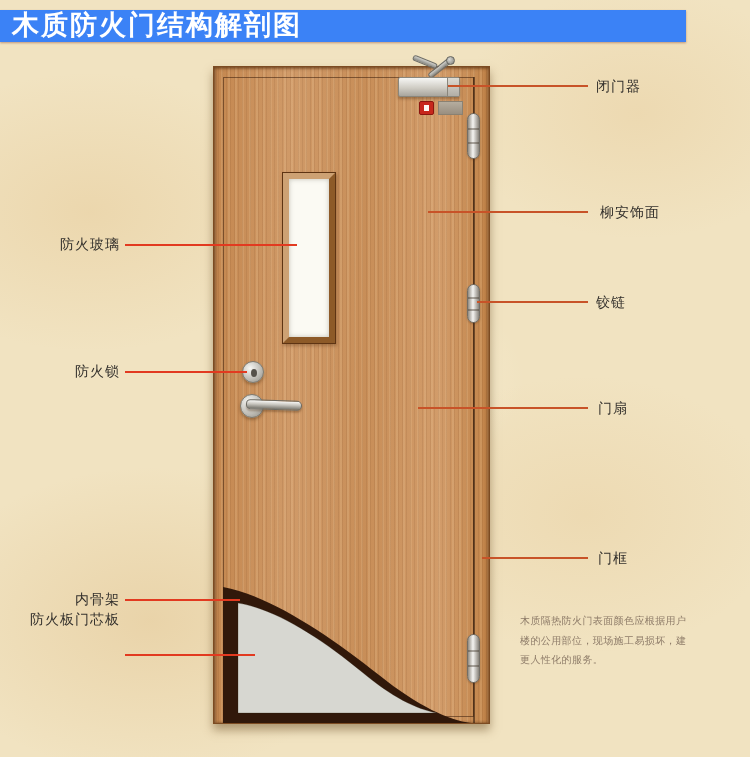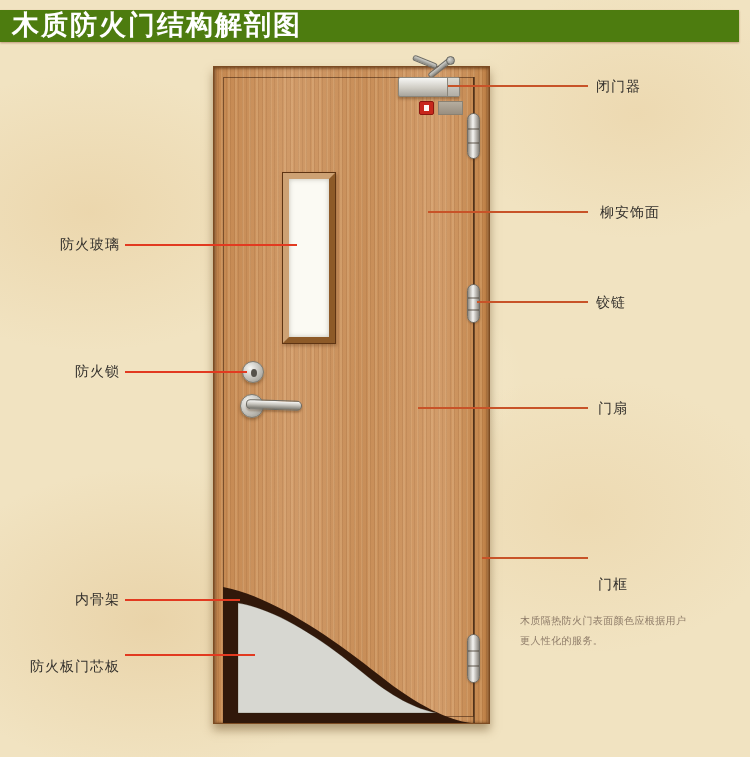--- a/index.html
+++ b/index.html
@@ -8,22 +8,22 @@
     font-family:"Liberation Sans","DejaVu Sans",sans-serif;
     background:
       radial-gradient(ellipse 300px 200px at 12% 28%, rgba(214,166,94,0.20), transparent 70%),
       radial-gradient(ellipse 260px 180px at 85% 15%, rgba(214,166,94,0.16), transparent 70%),
       radial-gradient(ellipse 320px 220px at 20% 82%, rgba(206,156,84,0.22), transparent 70%),
       radial-gradient(ellipse 280px 200px at 78% 68%, rgba(214,166,94,0.15), transparent 70%),
       radial-gradient(ellipse 200px 140px at 50% 50%, rgba(255,248,228,0.5), transparent 75%),
       #f1e3c1;
   }
   .banner{
-    position:absolute;left:0;top:10px;width:739px;height:32px;
-    background:#4d7c0f;
+    position:absolute;left:0;top:10px;width:686px;height:32px;
+    background:#3b82f6;
     box-shadow:0 1px 2px rgba(120,40,20,0.4);
   }
   .banner h1{
     margin:0;padding:0 0 0 12px;
     font-size:27px;line-height:31px;font-weight:bold;color:#ffffff;
     letter-spacing:2px;
   }
   
   .door{
     position:absolute;left:213px;top:66px;width:277px;height:658px;
@@ -194,23 +194,24 @@
 
 <div class="leader" style="left:125px;top:244px;width:172px;background:#e23a20;"></div>
 <div class="leader" style="left:125px;top:371px;width:122px;background:#e23a20;"></div>
 <div class="leader" style="left:125px;top:599px;width:115px;background:#e23a20;"></div>
 <div class="leader" style="left:125px;top:654px;width:130px;background:#e23a20;"></div>
 
 <div class="lbl" style="left:596px;top:76px;">闭门器</div>
 <div class="lbl" style="left:600px;top:202px;">柳安饰面</div>
 <div class="lbl" style="left:596px;top:292px;">铰链</div>
 <div class="lbl" style="left:598px;top:398px;">门扇</div>
-<div class="lbl" style="left:598px;top:548px;margin-top:26px;">门框</div>
+<div class="lbl" style="left:598px;top:548px;">门框</div>
 
 <div class="lbl lbl-left" style="right:630px;top:234px;">防火玻璃</div>
 <div class="lbl lbl-left" style="right:630px;top:361px;">防火锁</div>
 <div class="lbl lbl-left" style="right:630px;top:589px;">内骨架</div>
-<div class="lbl lbl-left" style="right:630px;top:656px;">防火板门芯板</div>
+<div class="lbl lbl-left" style="right:630px;top:609px;">防火板门芯板</div>
 
 <div class="note">
   <span>木质隔热防火门表面颜色应根据用户</span>
+  <span>楼的公用部位，现场施工易损坏，建</span>
   <span>更人性化的服务。</span>
 </div>
 
 </body></html>

